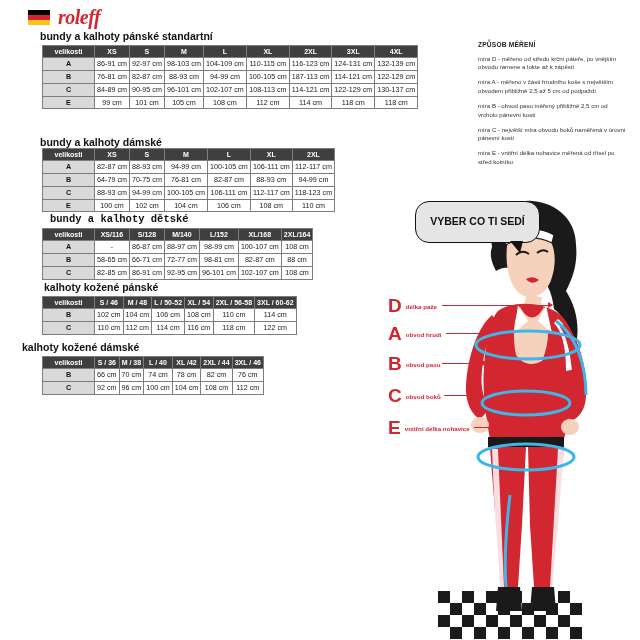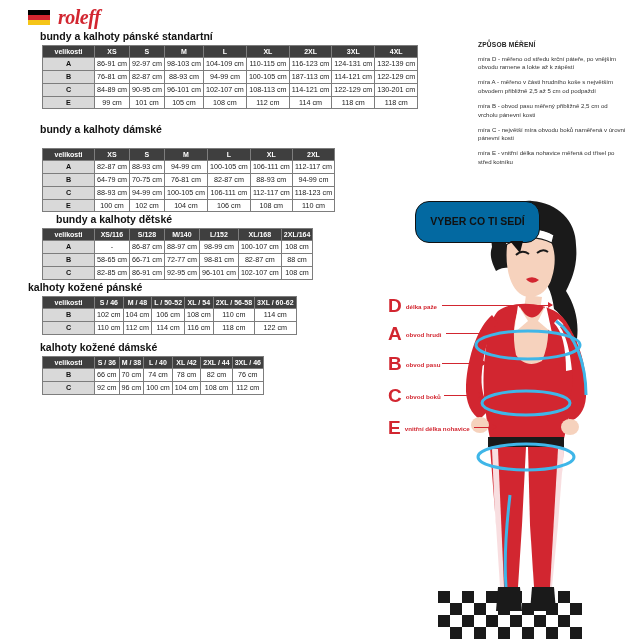--- a/index.html
+++ b/index.html
@@ -40,21 +40,21 @@
   table.szt tbody td { background:#ffffff; }
 
   
   .notes { position:absolute; left:478px; top:40px; width:150px; font-size:6.1px; color:#333; line-height:1.45; }
   .notes .nt-title { font-weight:bold; font-size:6.6px; color:#222; margin-bottom:5px; letter-spacing:0.2px; }
   .notes p { margin:0 0 6px 0; }
 
   
   .art { position:absolute; left:380px; top:195px; width:260px; height:445px; }
   .bubble { position:absolute; left:35px; top:6px; width:125px; height:42px;
-            border:1.6px solid #111; border-radius:14px; background:#0369a1;
+            border:1.6px solid #111; border-radius:14px; background:#e5e5e5;
             display:flex; align-items:center; justify-content:center; text-align:center;
             font-size:10.5px; font-weight:bold; line-height:1.25; color:#111; }
   .bubble:after {
     content:""; position:absolute; right:16px; bottom:-11px;
     border-left:10px solid transparent; border-right:3px solid transparent;
     border-top:12px solid #111;
   }
 
   
   .mlabel { position:absolute; display:flex; align-items:center; gap:4px; }
@@ -122,36 +122,36 @@
           </tr>
           <tr>
             <th>C</th>
             <td>84-89 cm</td>
             <td>90-95 cm</td>
             <td>96-101 cm</td>
             <td>102-107 cm</td>
             <td>108-113 cm</td>
             <td>114-121 cm</td>
             <td>122-129 cm</td>
-            <td>130-201 cm</td>
+            <td>130-137 cm</td>
           </tr>
           <tr>
             <th>E</th>
             <td>99 cm</td>
             <td>101 cm</td>
             <td>105 cm</td>
             <td>108 cm</td>
             <td>112 cm</td>
             <td>114 cm</td>
             <td>118 cm</td>
             <td>118 cm</td>
           </tr>
         </tbody>
       </table>
-      <div class="tbl-title" style="left: 40px; top: 123px;">bundy a kalhoty dámské</div>
+      <div class="tbl-title" style="left: 40px; top: 136px;">bundy a kalhoty dámské</div>
       <table class="szt" style="left: 42px; top: 148px;">
         <thead>
           <tr>
             <th>velikosti</th>
             <th>XS</th>
             <th>S</th>
             <th>M</th>
             <th>L</th>
             <th>XL</th>
             <th>2XL</th>
@@ -189,21 +189,21 @@
             <th>E</th>
             <td>100 cm</td>
             <td>102 cm</td>
             <td>104 cm</td>
             <td>106 cm</td>
             <td>108 cm</td>
             <td>110 cm</td>
           </tr>
         </tbody>
       </table>
-      <div class="tbl-title" style="left: 56px; top: 213px;">bundy a kalhoty dětské</div>
+      <div class="tbl-title" style="left: 50px; top: 213px; font-family: Liberation Mono, monospace;">bundy a kalhoty dětské</div>
       <table class="szt" style="left: 42px; top: 228px;">
         <thead>
           <tr>
             <th>velikosti</th>
             <th>XS/116</th>
             <th>S/128</th>
             <th>M/140</th>
             <th>L/152</th>
             <th>XL/168</th>
             <th>2XL/164</th>
@@ -232,21 +232,21 @@
             <th>C</th>
             <td>82-85 cm</td>
             <td>86-91 cm</td>
             <td>92-95 cm</td>
             <td>96-101 cm</td>
             <td>102-107 cm</td>
             <td>108 cm</td>
           </tr>
         </tbody>
       </table>
-      <div class="tbl-title" style="left: 28px; top: 281px;">kalhoty kožené pánské</div>
+      <div class="tbl-title" style="left: 44px; top: 281px;">kalhoty kožené pánské</div>
       <table class="szt" style="left: 42px; top: 296px;">
         <thead>
           <tr>
             <th>velikosti</th>
             <th>S / 46</th>
             <th>M / 48</th>
             <th>L / 50-52</th>
             <th>XL / 54</th>
             <th>2XL / 56-58</th>
             <th>3XL / 60-62</th>
@@ -266,21 +266,21 @@
             <th>C</th>
             <td>110 cm</td>
             <td>112 cm</td>
             <td>114 cm</td>
             <td>116 cm</td>
             <td>118 cm</td>
             <td>122 cm</td>
           </tr>
         </tbody>
       </table>
-      <div class="tbl-title" style="left: 40px; top: 341px;">kalhoty kožené dámské</div>
+      <div class="tbl-title" style="left: 22px; top: 341px;">kalhoty kožené dámské</div>
       <table class="szt" style="left: 42px; top: 356px;">
         <thead>
           <tr>
             <th>velikosti</th>
             <th>S / 36</th>
             <th>M / 38</th>
             <th>L / 40</th>
             <th>XL /42</th>
             <th>2XL / 44</th>
             <th>3XL / 46</th>

